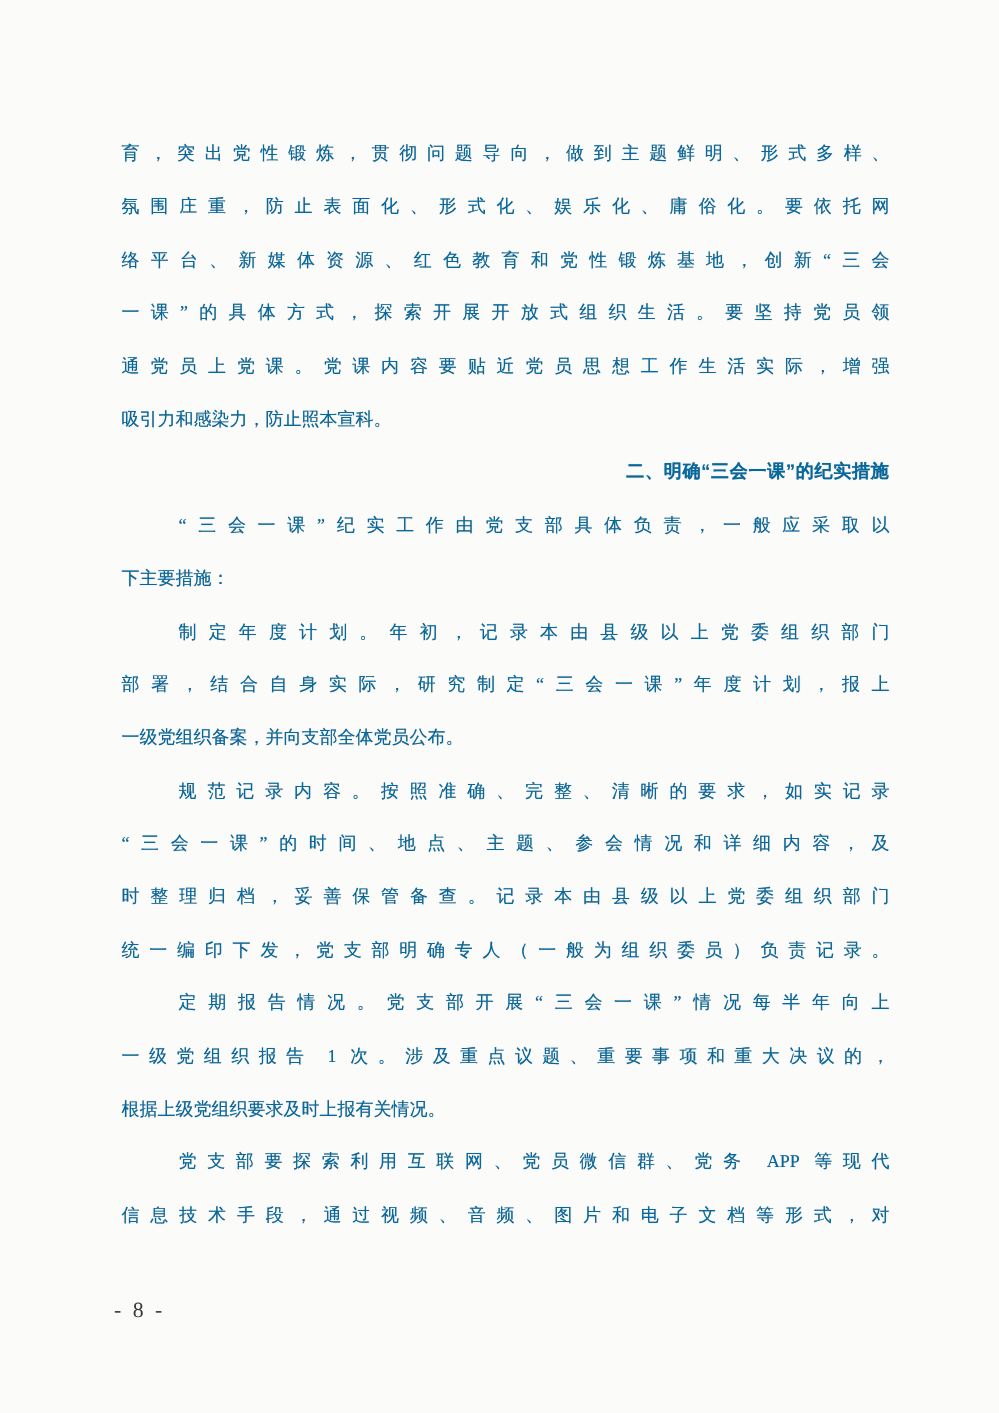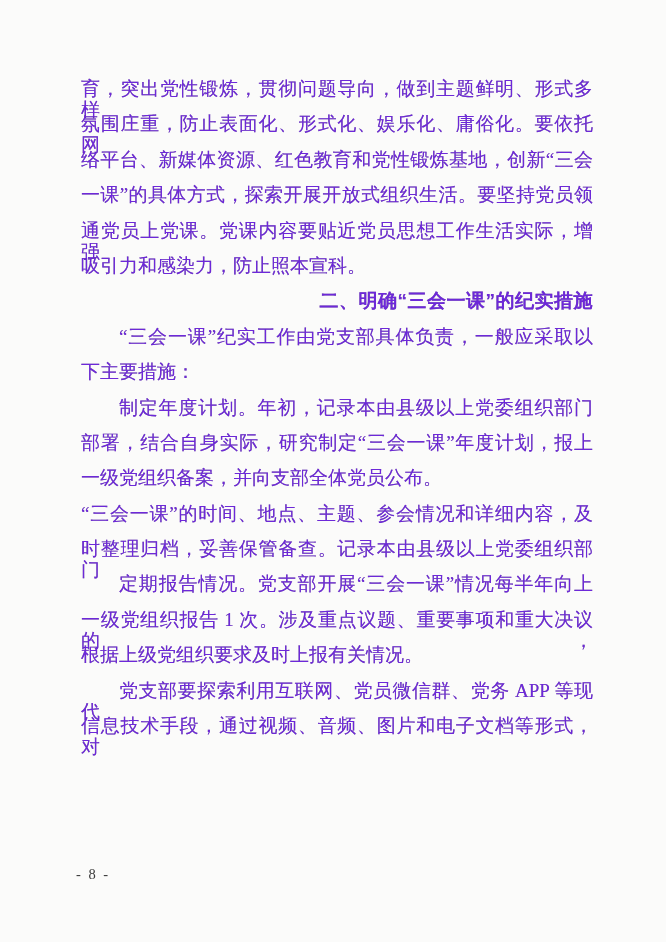--- a/index.html
+++ b/index.html
@@ -17,23 +17,23 @@
   }
   .content {
     position: absolute;
     left: 81px;
     top: 78px;
     width: 512px;
   }
   .line {
     width: 100%;
     height: 35.4px;
-    line-height: 21px;
-    font-size: 19px;
-    color: #6d28d9;
+    line-height: 49px;
+    font-size: 12px;
+    color: #0369a1;
     text-align: left;
     white-space: normal;
     text-shadow: 0 0 0.5px rgba(40,40,40,0.45);
   }
   .line.j {
     text-align: justify;
     text-align-last: justify;
   }
   .line.indent {
     text-indent: 38px;
@@ -64,22 +64,24 @@
     <div class="line j">络平台、新媒体资源、红色教育和党性锻炼基地，创新“三会</div>
     <div class="line j">一课”的具体方式，探索开展开放式组织生活。要坚持党员领</div>
     <div class="line j">通党员上党课。党课内容要贴近党员思想工作生活实际，增强</div>
     <div class="line">吸引力和感染力，防止照本宣科。</div>
     <div class="line heading indent">二、明确“三会一课”的纪实措施</div>
     <div class="line j indent">“三会一课”纪实工作由党支部具体负责，一般应采取以</div>
     <div class="line">下主要措施：</div>
     <div class="line j indent">制定年度计划。年初，记录本由县级以上党委组织部门</div>
     <div class="line j">部署，结合自身实际，研究制定“三会一课”年度计划，报上</div>
     <div class="line">一级党组织备案，并向支部全体党员公布。</div>
+    <div class="line j indent">规范记录内容。按照准确、完整、清晰的要求，如实记录</div>
     <div class="line j">“三会一课”的时间、地点、主题、参会情况和详细内容，及</div>
     <div class="line j">时整理归档，妥善保管备查。记录本由县级以上党委组织部门</div>
+    <div class="line j">统一编印下发，党支部明确专人（一般为组织委员）负责记录。</div>
     <div class="line j indent">定期报告情况。党支部开展“三会一课”情况每半年向上</div>
     <div class="line j">一级党组织报告 1 次。涉及重点议题、重要事项和重大决议的，</div>
     <div class="line">根据上级党组织要求及时上报有关情况。</div>
     <div class="line j indent">党支部要探索利用互联网、党员微信群、党务 APP 等现代</div>
     <div class="line j">信息技术手段，通过视频、音频、图片和电子文档等形式，对</div>
   </div>
   <div class="footer">- 8 -</div>
 </div>
 
 </body></html>

